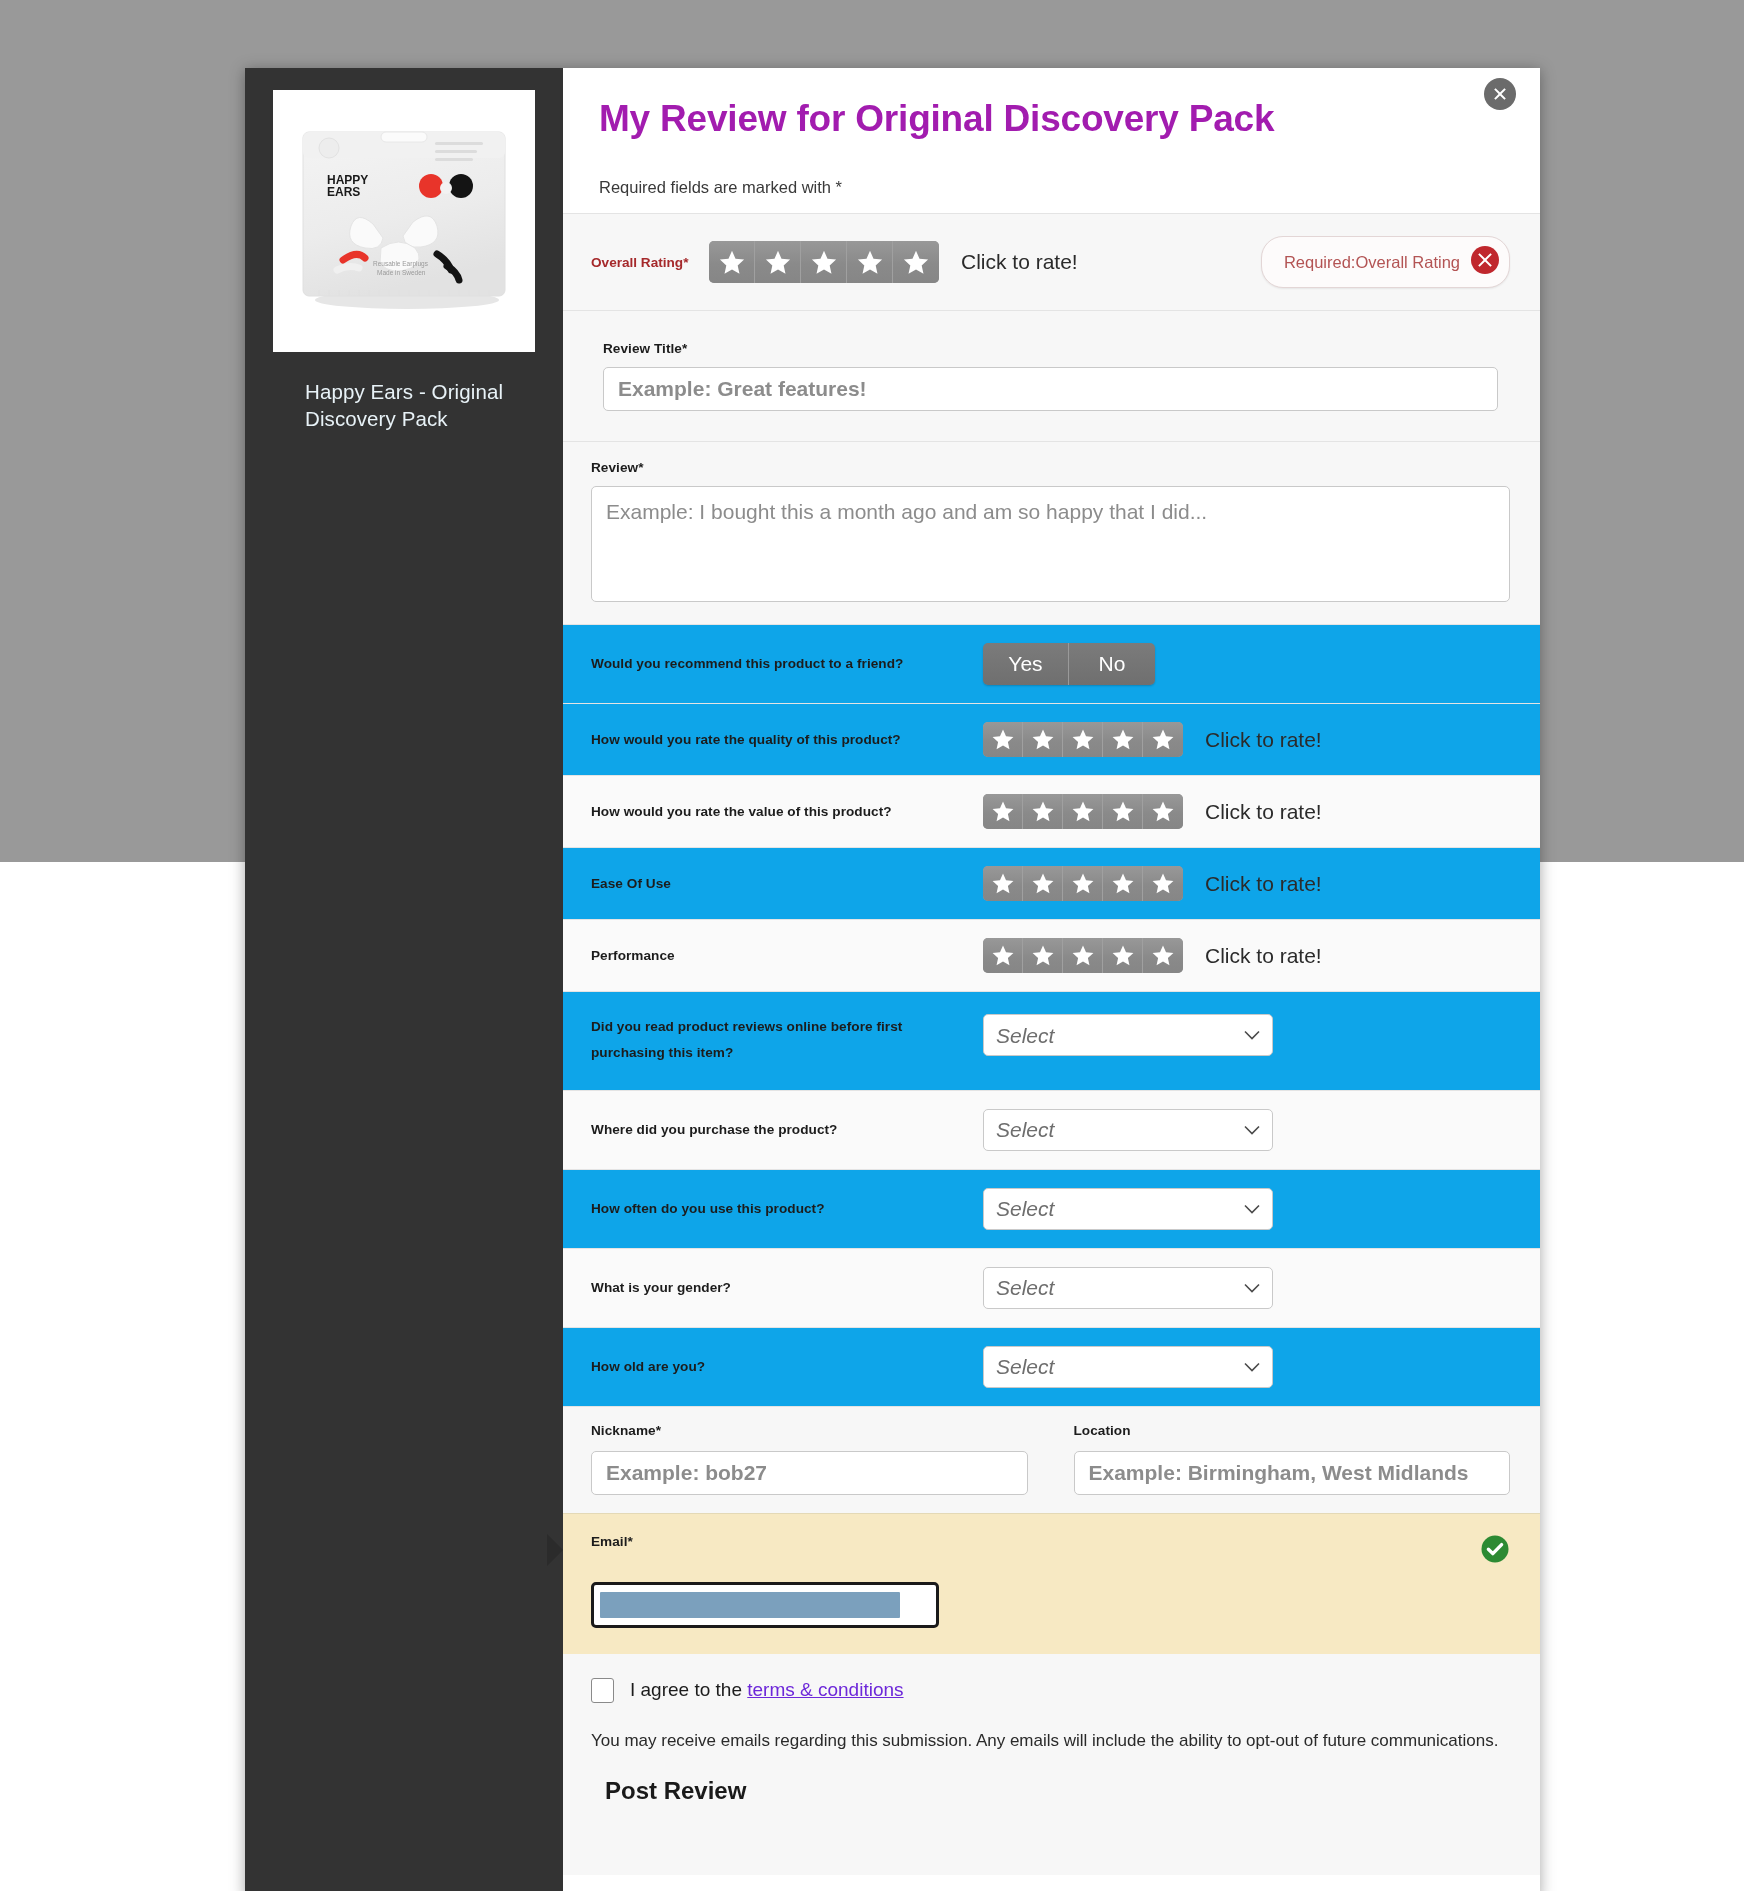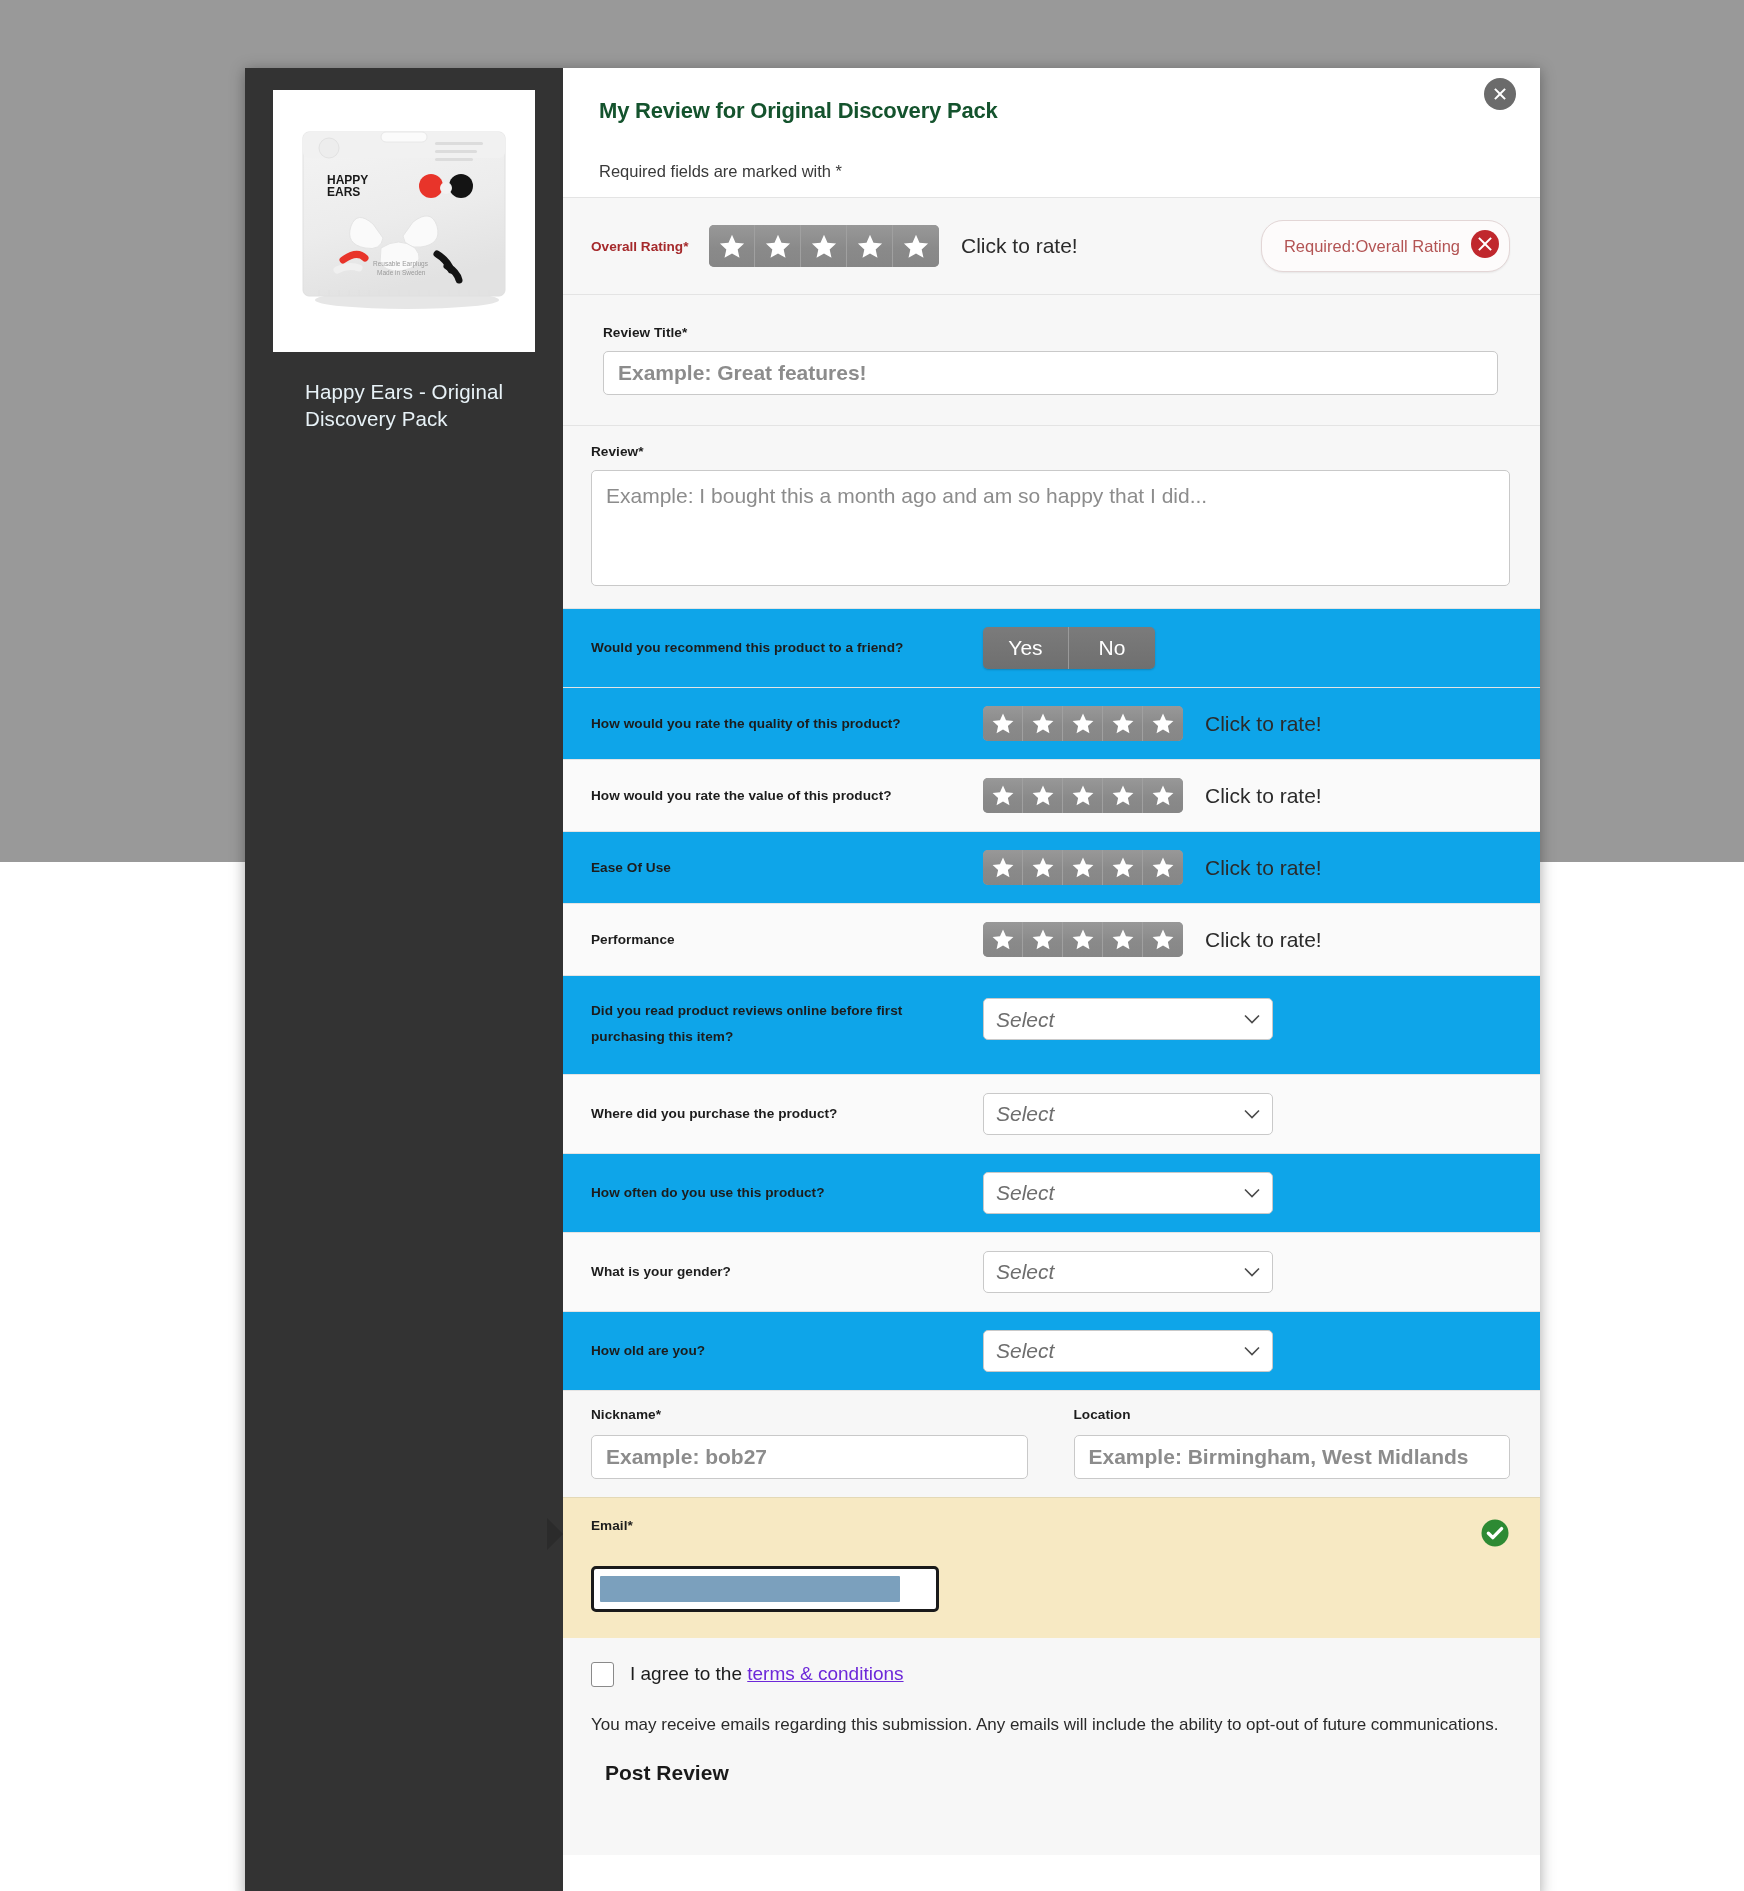--- a/index.html
+++ b/index.html
@@ -94,23 +94,23 @@
     display: flex; align-items: center; justify-content: center;
     padding: 0;
     z-index: 5;
   }
   .close-btn svg { display:block; }
 
   .modal-header {
     padding: 30px 36px 0 36px;
   }
   .modal-title {
-    font-size: 22px;
+    font-size: 37px;
     font-weight: bold;
-    color: #14532d;
+    color: #a21caf;
     margin: 0 0 0 0;
     letter-spacing: -0.2px;
   }
   .required-note {
     font-size: 16.5px;
     color: #3a3a3a;
     margin-top: 38px;
     padding-bottom: 16px;
   }
 
@@ -345,21 +345,21 @@
     cursor: pointer;
   }
   .disclaimer {
     padding: 28px 30px 0 28px;
     font-size: 17px;
     color: #2a2a2a;
     background: #f7f7f7;
   }
   .post-review {
     padding: 26px 30px 30px 42px;
-    font-size: 21px;
+    font-size: 24px;
     font-weight: bold;
     color: #1a1a1a;
     background: #f7f7f7;
     cursor: pointer;
     display: block;
   }
   .bottom-fill { background: #f7f7f7; height: 40px; }
 </style>
 </head>
 <body>

